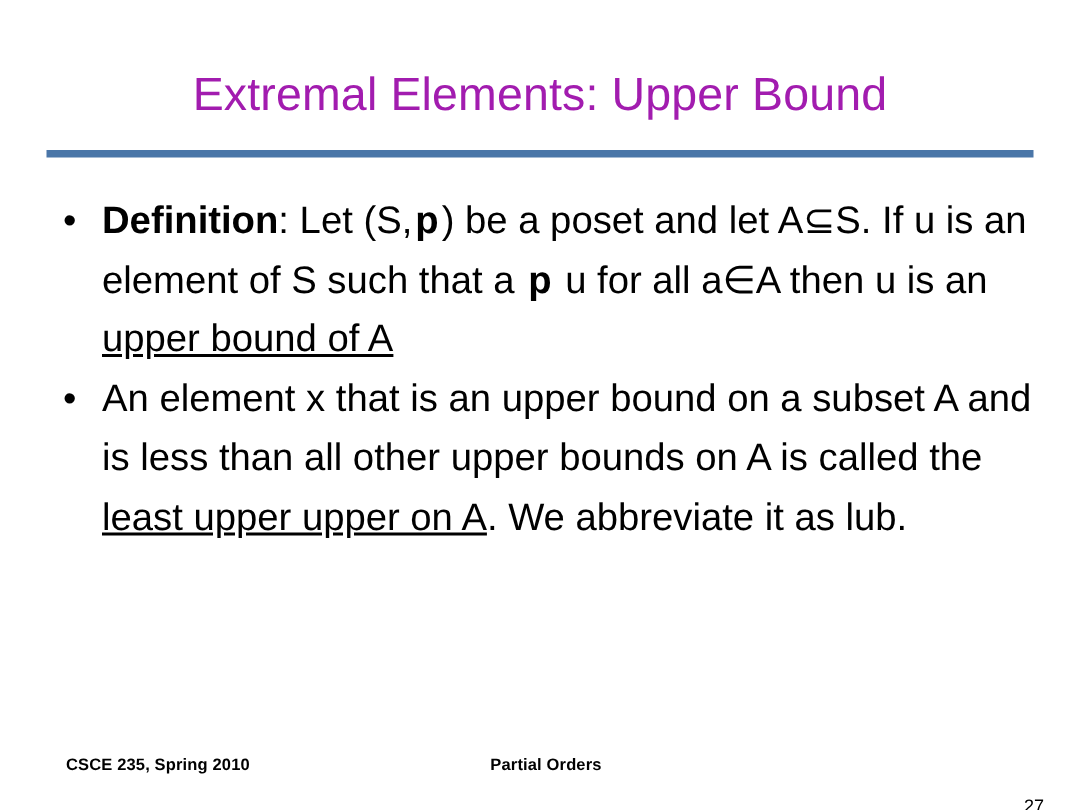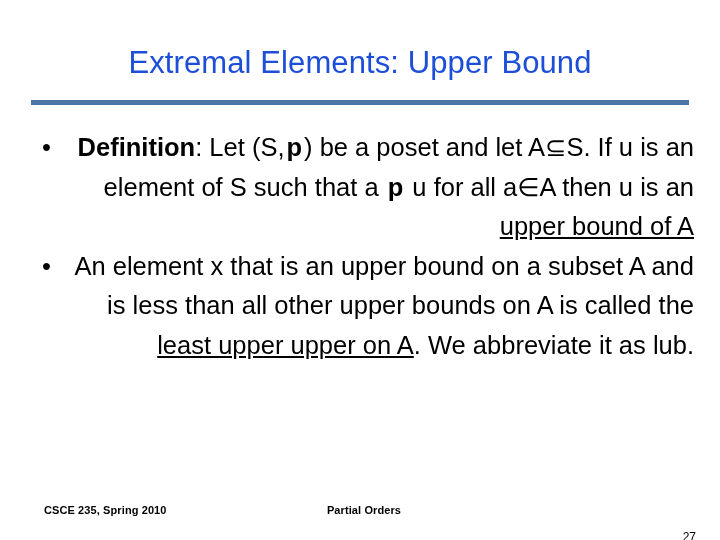--- a/index.html
+++ b/index.html
@@ -30,21 +30,21 @@
     left: 0;
     top: 44px;
     width: 720px;
     text-align: center;
   }
   .slide-title {
     font-size: 31px;
     line-height: 38px;
     font-weight: 400;
     letter-spacing: 0.1px;
-    color: #1d4ed8;
+    color: #a21caf;
     white-space: nowrap;
   }
 
   .title-rule {
     position: absolute;
     left: 31px;
     top: 100px;
     width: 658px;
     height: 5px;
     background: #4A76A8;
@@ -71,21 +71,20 @@
   }
   .bullet-marker {
     position: absolute;
     left: 14px;
     top: 0;
     font-size: 25.5px;
     line-height: 39.5px;
   }
   .bullet-text {
     display: block;
-    text-align: right;
   }
 
   b.strong {
     font-weight: bold;
   }
   u.ul {
     text-decoration: underline;
     text-underline-offset: 2px;
   }
   .sym-p {

